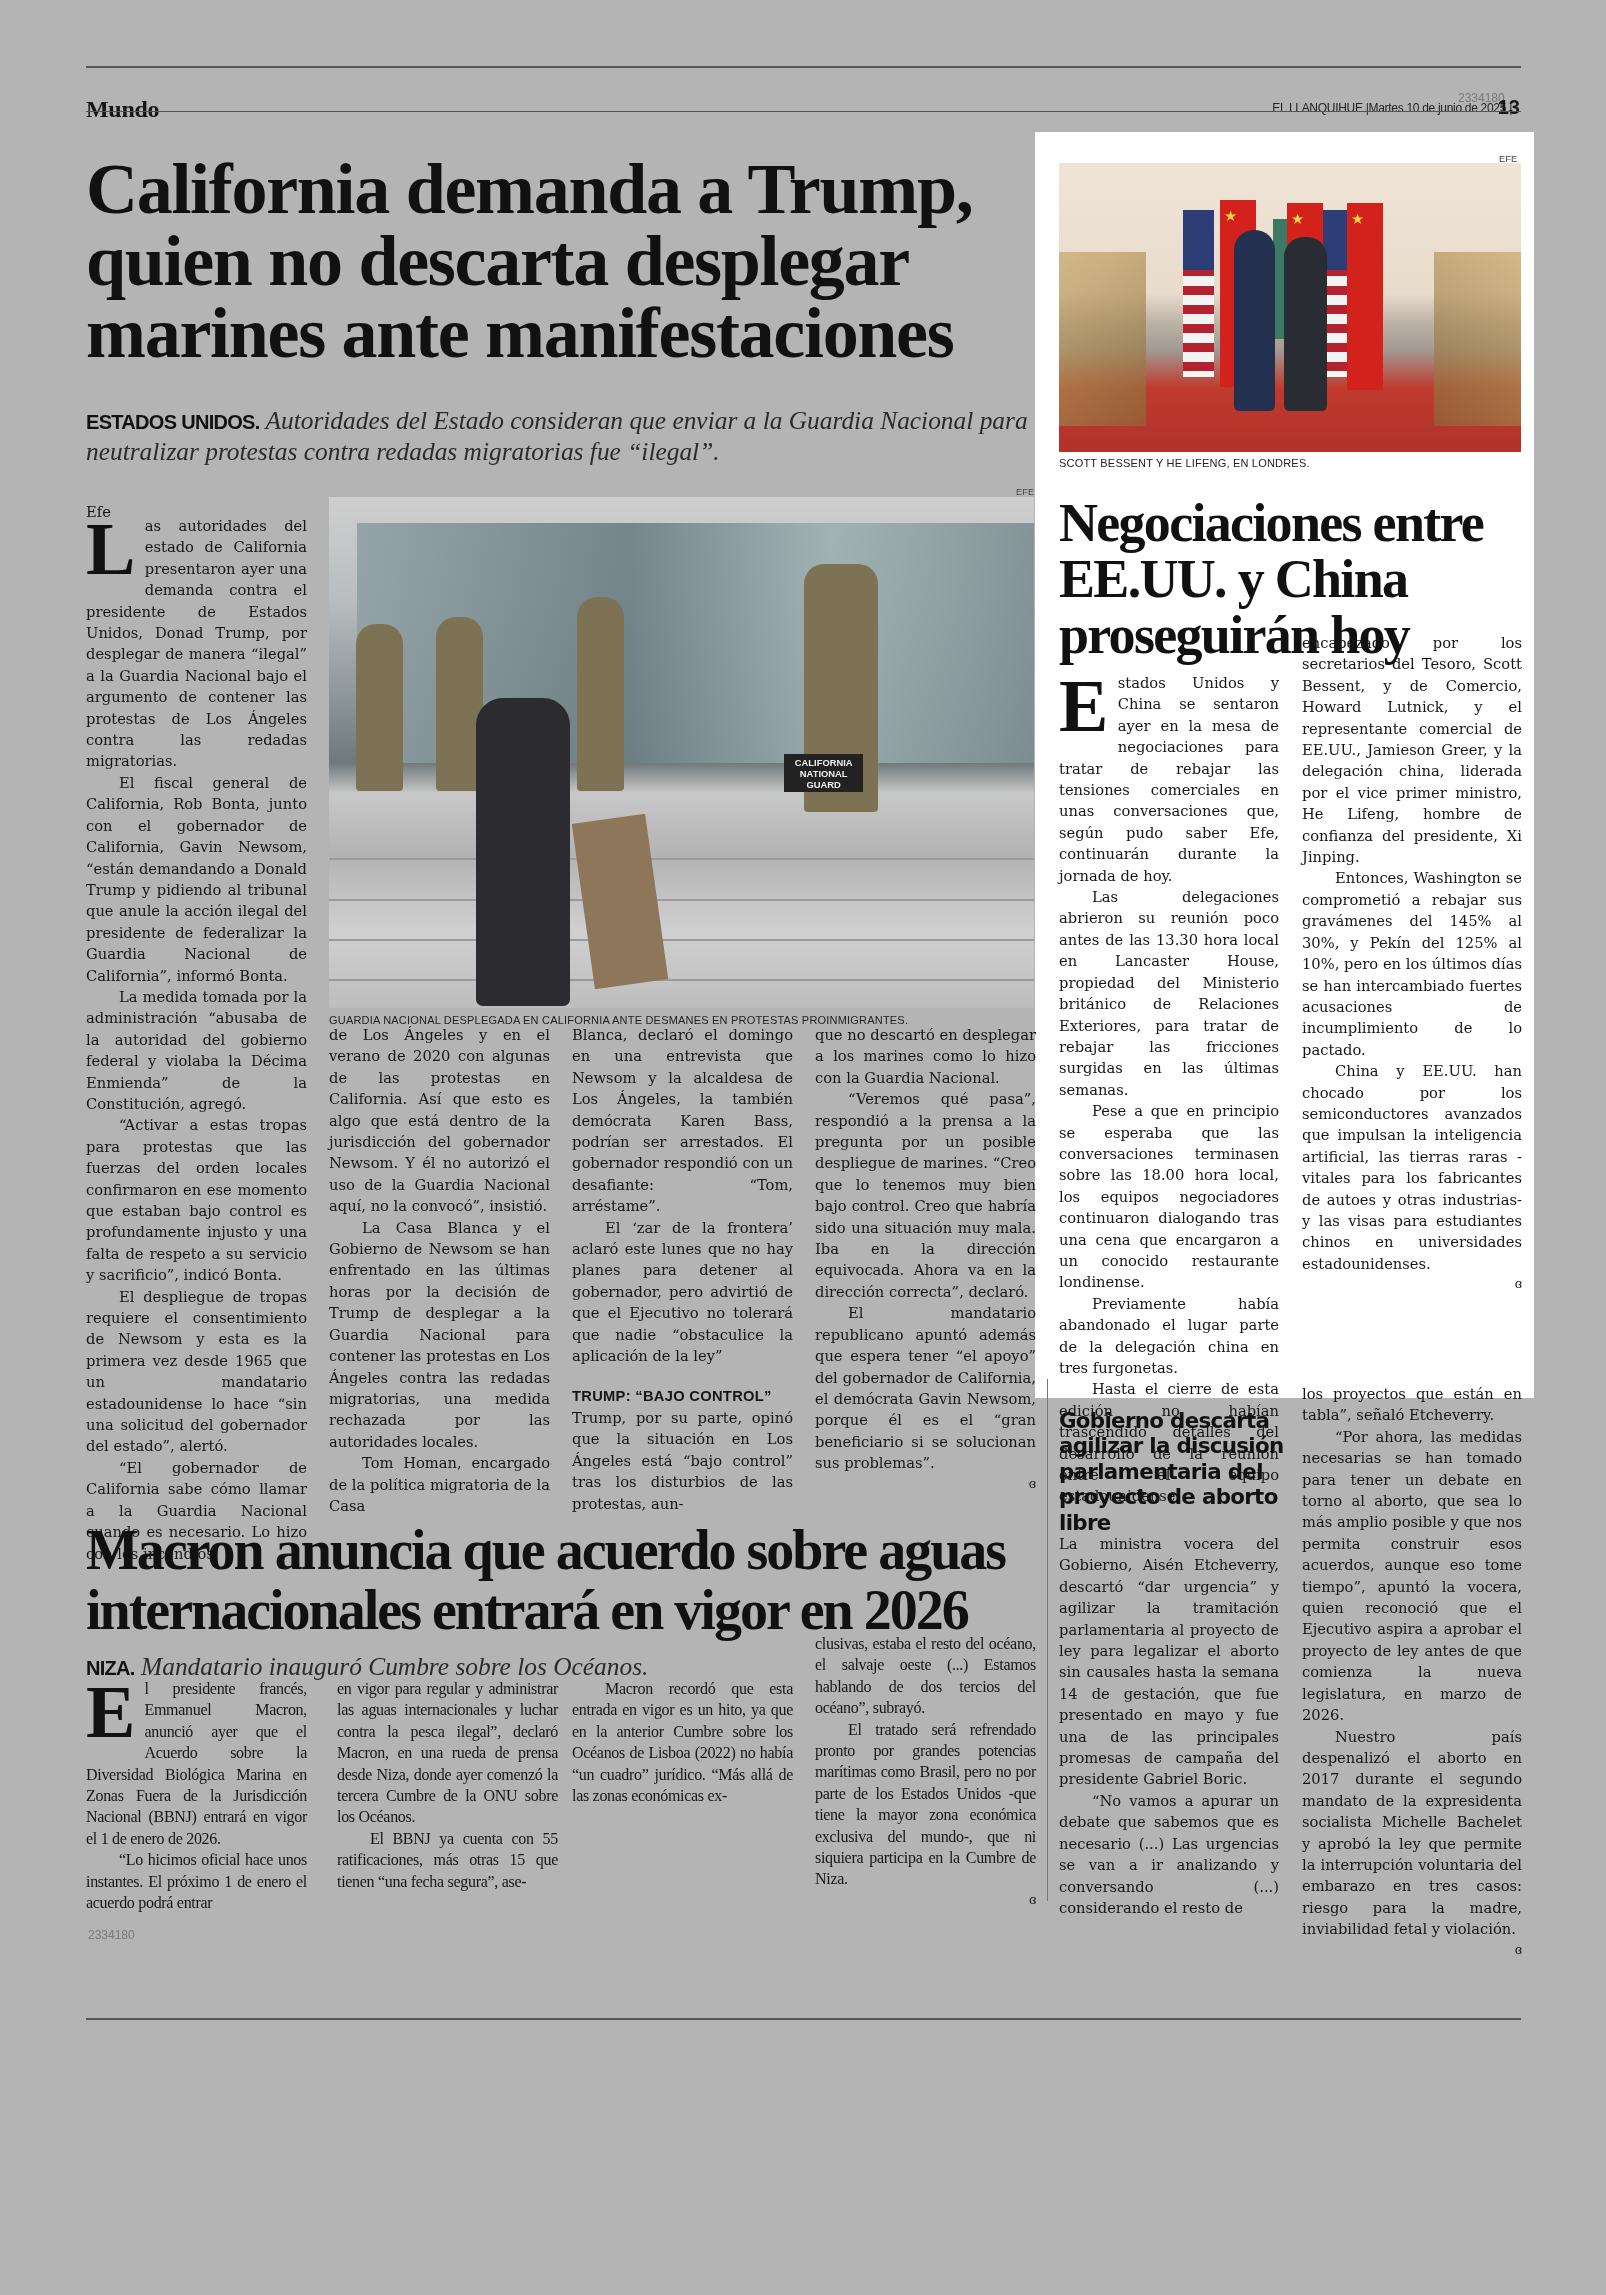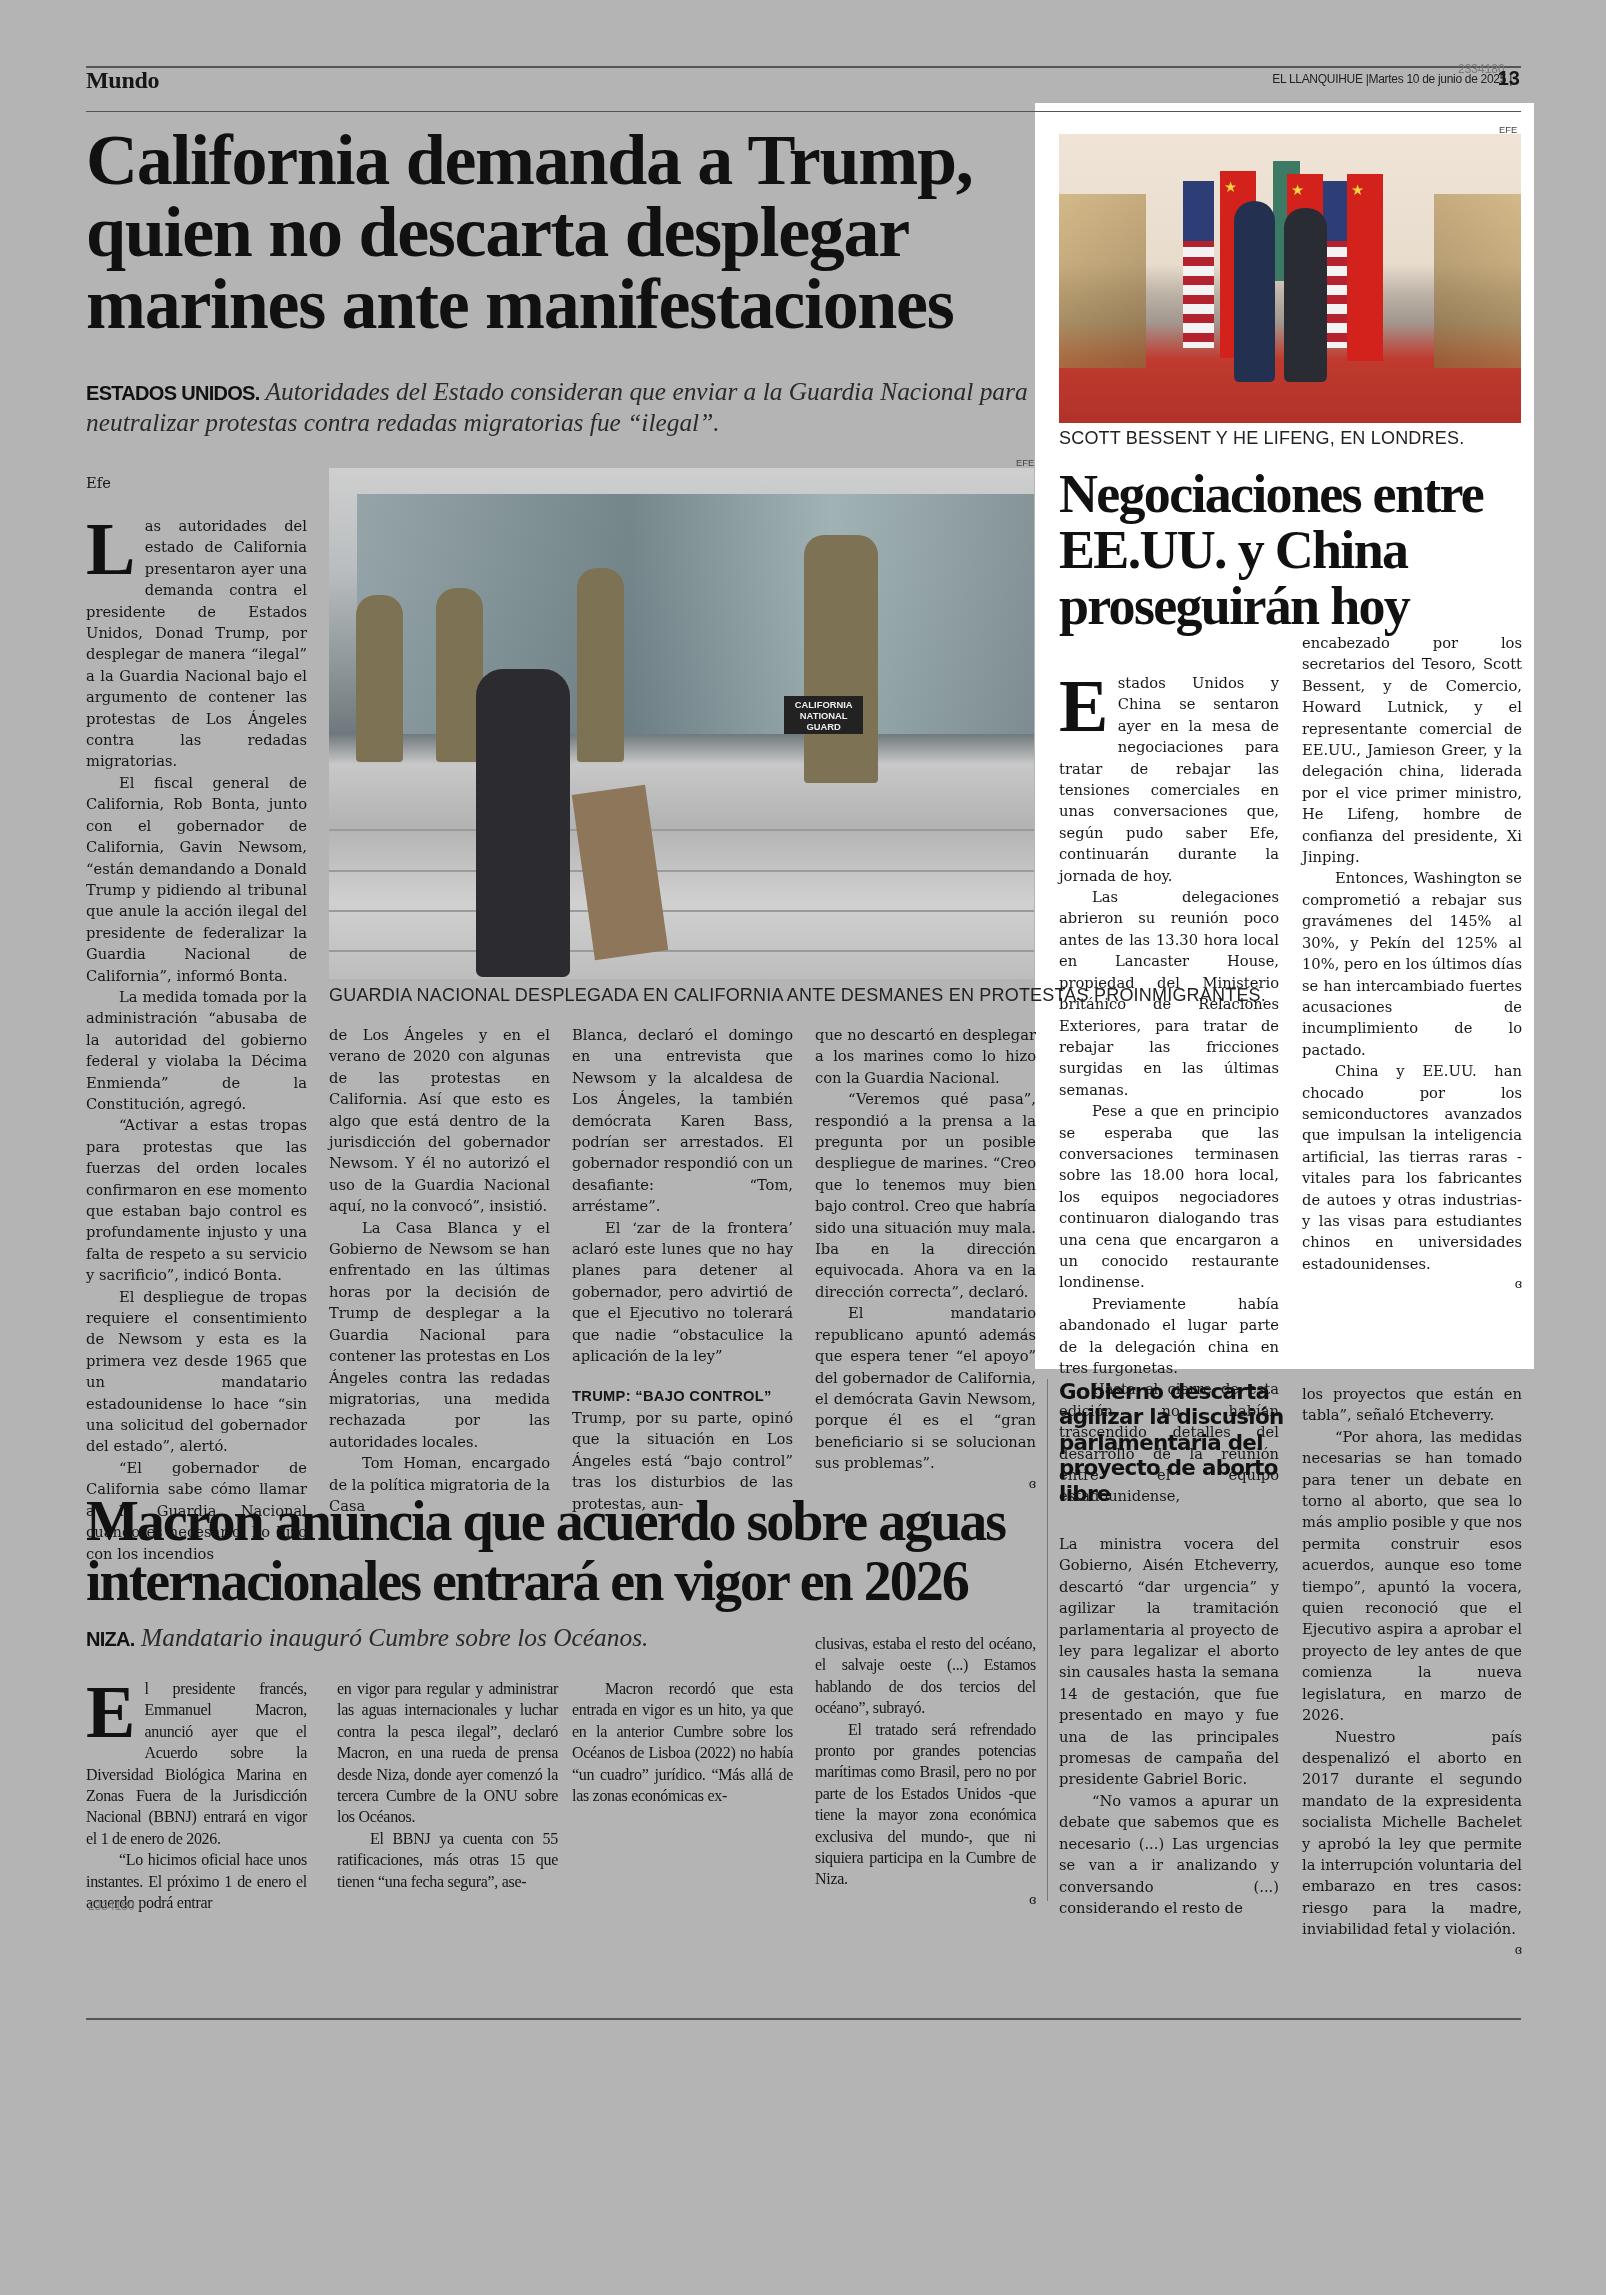--- a/index.html
+++ b/index.html
@@ -1,32 +1,32 @@
 <!DOCTYPE html>
 <html style="font-size:10.7px"><head>
 <meta charset="utf-8">
 <style>
   html, body { margin:0; padding:0; }
   body { width:1606px; height:2295px; background:#b4b4b4; position:relative; overflow:hidden;
          font-family:"DejaVu Serif", serif; color:#161616; }
-  .abs { position:absolute; }
+  .abs { position:absolute;margin-top:29px; }
   .rule { position:absolute; background:#555; }
   .section { font-family:"Liberation Serif", serif; font-weight:bold; font-size:24px; letter-spacing:-0.3px; }
   .masthead { font-family:"Liberation Sans", sans-serif; font-size:12px; letter-spacing:-0.3px; color:#222; }
   .pagenum { font-family:"Liberation Sans", sans-serif; font-weight:bold; font-size:20px; }
   .ghost { font-family:"Liberation Sans", sans-serif; font-size:12px; color:#7a7a7a; }
   .headline { font-family:"Liberation Serif", serif; font-weight:bold; color:#111; line-height:1.0; letter-spacing:-1.3px; }
   .kicker-tag { font-family:"Liberation Sans", sans-serif; font-weight:bold; font-size:20px; letter-spacing:-0.7px; font-style:normal; color:#111; }
   .kicker { font-family:"Liberation Serif", serif; font-style:italic; font-size:25.4px; line-height:1.22; color:#2b2b2b; }
   .byline { font-family:"DejaVu Serif", serif; font-size:14.7px; }
   .col { position:absolute; font-size:14.7px; line-height:21.4px; text-align:justify; hyphens:auto; }
   .col p { margin:0; text-indent:33px; }
   .col p.first { text-indent:0; }
   .dropcap { float:left; font-family:"Liberation Serif", serif; font-weight:bold; font-size:74px; line-height:59px; margin:5.4px 9.4px 0 0; color:#111; }
-  .caption { font-family:"Liberation Sans", sans-serif; font-size:18px; letter-spacing:0.2px; color:#222; }
+  .caption { font-family:"Liberation Sans", sans-serif; font-size:11px; letter-spacing:0.2px; color:#222; }
   .credit { font-family:"Liberation Sans", sans-serif; font-size:9.4px; color:#444; }
   .subhead { font-family:"Liberation Sans", sans-serif; font-weight:bold; font-size:14.7px; letter-spacing:0.3px; margin:19px 0 0 0; }
   .endmark { font-family:"DejaVu Serif", serif; font-size:12px; float:right; }
   .sidebar-head { font-family:"DejaVu Sans", sans-serif; font-weight:bold; font-size:21.4px; line-height:25.4px; letter-spacing:-0.7px; color:#111; }
   .narrow { font-family:"Liberation Serif", serif; font-size:16px; letter-spacing:-0.3px; }
   
   .photo1 { background:linear-gradient(180deg,#cfcfcf 0%,#b9bdbf 20%,#8f989b 38%,#6f787c 52%,#c8c8c8 58%,#b3b3b3 70%,#d0d0d0 85%,#bdbdbd 100%); overflow:hidden; }
   .photo1 .glass { position:absolute; left:4%; right:0; top:5%; height:47%; background:linear-gradient(90deg,#8fa0a4,#6c7f84 40%,#9db0b3 70%,#7e8e92); opacity:0.9; }
   .photo1 .soldier { position:absolute; width:47px; background:#7d7253; border-radius:20px 20px 4px 4px; }
   .photo1 .figure { position:absolute; background:#2b2b30; border-radius:27px 27px 6.7px 6.7px; }

